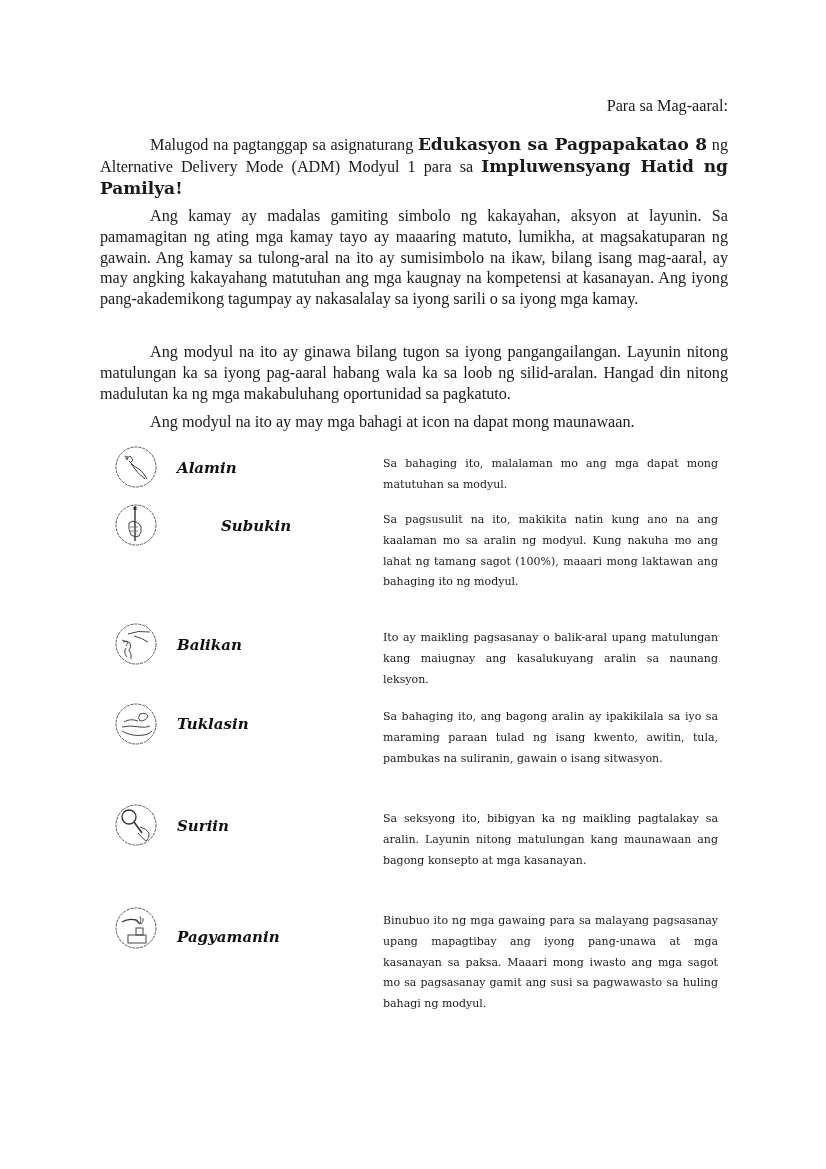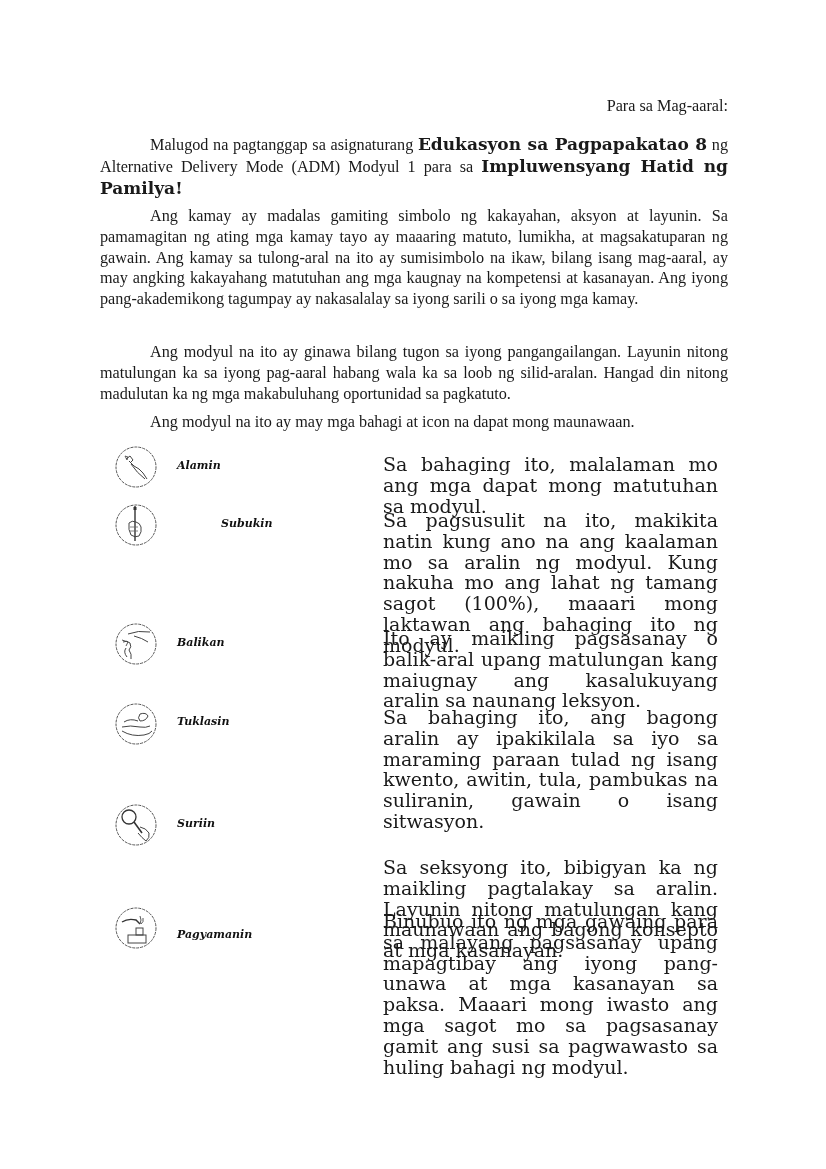--- a/index.html
+++ b/index.html
@@ -17,25 +17,25 @@
   .p2 { top: 206px; }
   .p3 { top: 342px; }
   .p4 { top: 412px; }
 
   .row { position: absolute; left: 0; width: 826px; }
   .icon { position: absolute; left: 114px; width: 44px; height: 44px; }
   .icon svg { width: 44px; height: 44px; display: block; }
   .label {
     position: absolute; left: 177px;
     font-family: "DejaVu Serif", serif; font-weight: bold; font-style: italic;
-    font-size: 11px; color: #111;
+    font-size: 15px; color: #111;
   }
   .desc {
     position: absolute; left: 383px; width: 335px; margin: 0;
-    font-family: "DejaVu Serif", serif; font-size: 19px; line-height: 20.8px;
+    font-family: "DejaVu Serif", serif; font-size: 11px; line-height: 20.8px;
     text-align: justify; color: #1a1a1a;
   }
   .page-num {
     position: absolute; top: 1101px; left: 0; width: 826px; text-align: center;
     font-family: "DejaVu Sans", sans-serif; font-size: 13px; color: #222;
   }
 </style>
 </head>
 <body>
 
@@ -104,21 +104,21 @@
   <div class="row" style="top:803px;">
     <div class="icon" style="top:0px;">
       <svg viewBox="0 0 44 44">
           <circle cx="22" cy="22" r="20" fill="none" stroke="#555" stroke-width="1" stroke-dasharray="3 1"></circle>
           <circle cx="15" cy="14" r="7" fill="none" stroke="#333" stroke-width="1.3"></circle>
           <line x1="20" y1="19" x2="28" y2="30" stroke="#333" stroke-width="1.6"></line>
           <path d="M26 24 q6 1 9 6 q1 5 -3 8 M24 30 q4 5 8 8" fill="none" stroke="#444" stroke-width="1"></path>
         </svg>
     </div>
     <div class="label" style="top:14px;">Suriin</div>
-    <p class="desc" style="top:6px;margin-top:48px;">Sa seksyong ito, bibigyan ka ng maikling pagtalakay sa aralin. Layunin nitong matulungan kang maunawaan ang bagong konsepto at mga kasanayan.</p>
+    <p class="desc" style="top:6px;">Sa seksyong ito, bibigyan ka ng maikling pagtalakay sa aralin. Layunin nitong matulungan kang maunawaan ang bagong konsepto at mga kasanayan.</p>
   </div>
 
   <div class="row" style="top:906px;">
     <div class="icon" style="top:0px;">
       <svg viewBox="0 0 44 44">
           <circle cx="22" cy="22" r="20" fill="none" stroke="#555" stroke-width="1" stroke-dasharray="3 1"></circle>
           <path d="M8 16 q6 -4 14 -2 l4 4" fill="none" stroke="#333" stroke-width="1.4"></path>
           <path d="M26 10 q2 4 0 8 M29 12 q1 4 -2 6" fill="none" stroke="#444" stroke-width="0.9"></path>
           <rect x="22" y="22" width="7" height="7" fill="none" stroke="#444" stroke-width="1"></rect>
           <rect x="14" y="29" width="18" height="8" fill="none" stroke="#444" stroke-width="1"></rect>

